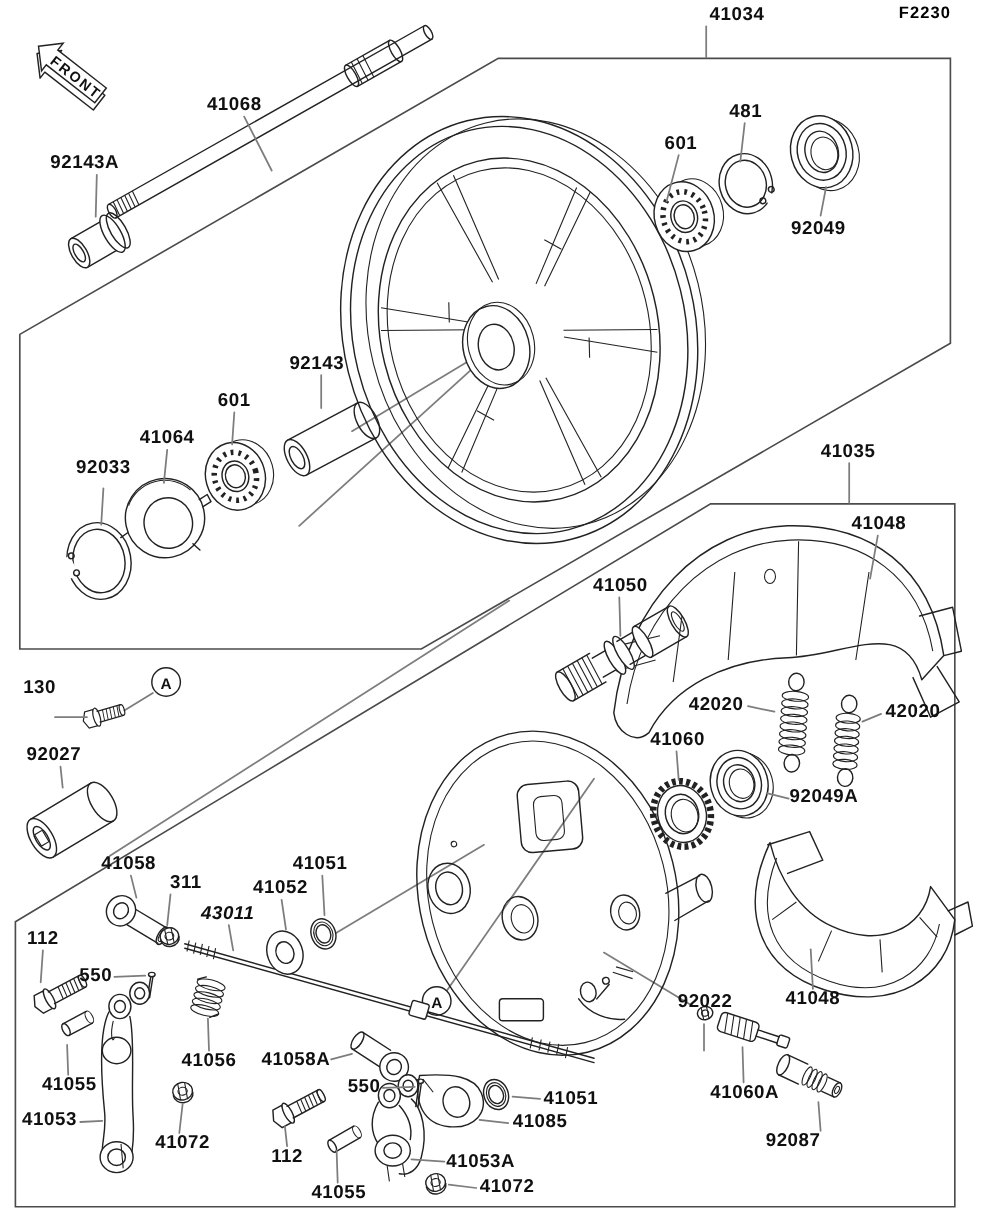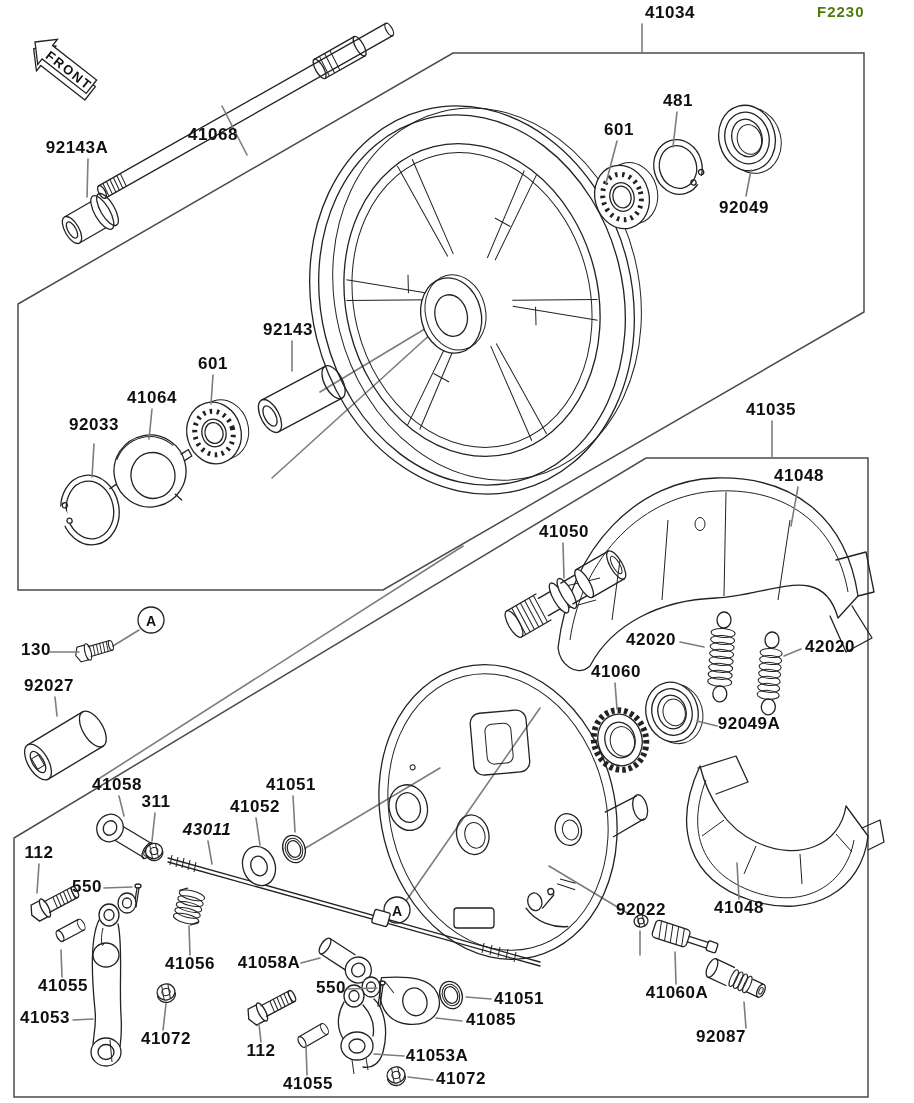--- a/index.html
+++ b/index.html
@@ -10,21 +10,21 @@
   svg .thin{stroke:#222;stroke-width:1;fill:none;}
   svg .wh{stroke:#222;stroke-width:1.3;fill:#ffffff;}
   svg .lead{stroke:#7d7d7d;stroke-width:1.6;fill:none;stroke-linecap:round;}
   svg .box{stroke:#4b4b4b;stroke-width:1.5;fill:none;stroke-linejoin:miter;}
   svg .gap{stroke:#ffffff;stroke-width:9;fill:none;stroke-linecap:butt;}
   svg .teeth{stroke:#222;stroke-width:6;fill:none;stroke-dasharray:3.5,3;}
   svg .cage{stroke:#222;stroke-width:5;fill:none;stroke-dasharray:2.5,4.5;}
   svg .txt{fill:#101010;stroke:none;font-family:"Liberation Sans",sans-serif;font-weight:bold;}
   .callout{position:absolute;transform:translateX(-50%);font-size:17px;font-weight:bold;
            color:#101010;letter-spacing:0.5px;white-space:nowrap;line-height:1.1;}
-  .figcode{position:absolute;font-size:15px;font-weight:bold;color:#4d7c0f;letter-spacing:1px;}
+  .figcode{position:absolute;font-size:15px;font-weight:bold;color:#000000;letter-spacing:1px;}
 </style>
 </head>
 <body>
 
 <div id="page">
 
 <svg id="art" width="914" height="1103" viewBox="0 0 914 1103">
 
   <polygon class="box" points="453,53 864,53 864,312 383,590 18,590 18,304"></polygon>
   <polygon class="box" points="646,458 868,458 868,1097 14,1097 14,838"></polygon>
@@ -495,40 +495,40 @@
     <line x1="640" y1="955" x2="640" y2="931"></line>
     <line x1="676" y1="984" x2="675" y2="952"></line>
     <line x1="746" y1="1028" x2="744" y2="1002"></line>
     <line x1="739" y1="899" x2="737" y2="863"></line>
   </g>
 </svg>
 
 <div class="figcode" style="left:817px;top:3px;">F2230</div>
 
 <div class="callout" style="left:642px;top:4px;margin-left:28px;">41034</div>
-<div class="callout" style="left:213px;top:86px;margin-top:40px;">41068</div>
+<div class="callout" style="left:213px;top:86px;">41068</div>
 <div class="callout" style="left:77px;top:139px;">92143A</div>
 <div class="callout" style="left:619px;top:121px;">601</div>
 <div class="callout" style="left:678px;top:92px;">481</div>
 <div class="callout" style="left:744px;top:199px;">92049</div>
 <div class="callout" style="left:288px;top:321px;">92143</div>
 <div class="callout" style="left:213px;top:355px;">601</div>
 <div class="callout" style="left:152px;top:389px;">41064</div>
 <div class="callout" style="left:94px;top:401px;margin-top:15px;">92033</div>
 <div class="callout" style="left:771px;top:401px;">41035</div>
 <div class="callout" style="left:799px;top:467px;">41048</div>
 <div class="callout" style="left:564px;top:523px;">41050</div>
 <div class="callout" style="left:651px;top:631px;">42020</div>
 <div class="callout" style="left:830px;top:638px;">42020</div>
 <div class="callout" style="left:616px;top:663px;">41060</div>
 <div class="callout" style="left:749px;top:715px;">92049A</div>
-<div class="callout" style="left:36px;top:641px;">130</div>
+<div class="callout" style="left:36px;top:616px;">130</div>
 <div class="callout" style="left:49px;top:677px;">92027</div>
 <div class="callout" style="left:117px;top:776px;">41058</div>
-<div class="callout" style="left:156px;top:793px;text-align:right;">311</div>
+<div class="callout" style="left:169px;top:793px;text-align:right;">311</div>
 <div class="callout" style="left:207px;top:821px;font-style:italic;">43011</div>
 <div class="callout" style="left:255px;top:798px;">41052</div>
 <div class="callout" style="left:291px;top:776px;">41051</div>
 <div class="callout" style="left:39px;top:844px;">112</div>
 <div class="callout" style="left:87px;top:878px;">550</div>
 <div class="callout" style="left:63px;top:977px;">41055</div>
 <div class="callout" style="left:45px;top:1009px;text-align:right;">41053</div>
 <div class="callout" style="left:190px;top:955px;">41056</div>
 <div class="callout" style="left:166px;top:1030px;">41072</div>
 <div class="callout" style="left:269px;top:954px;">41058A</div>

